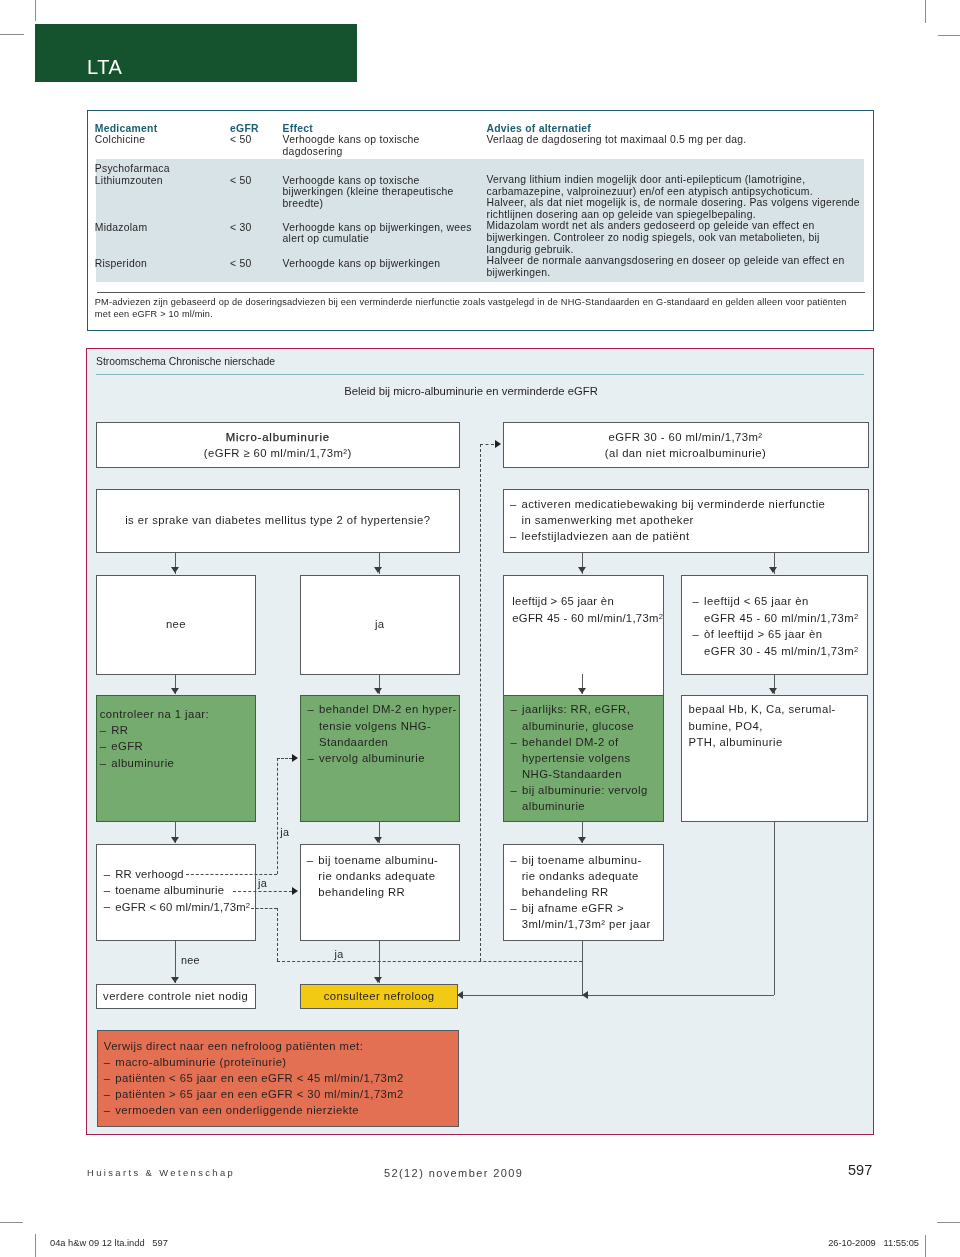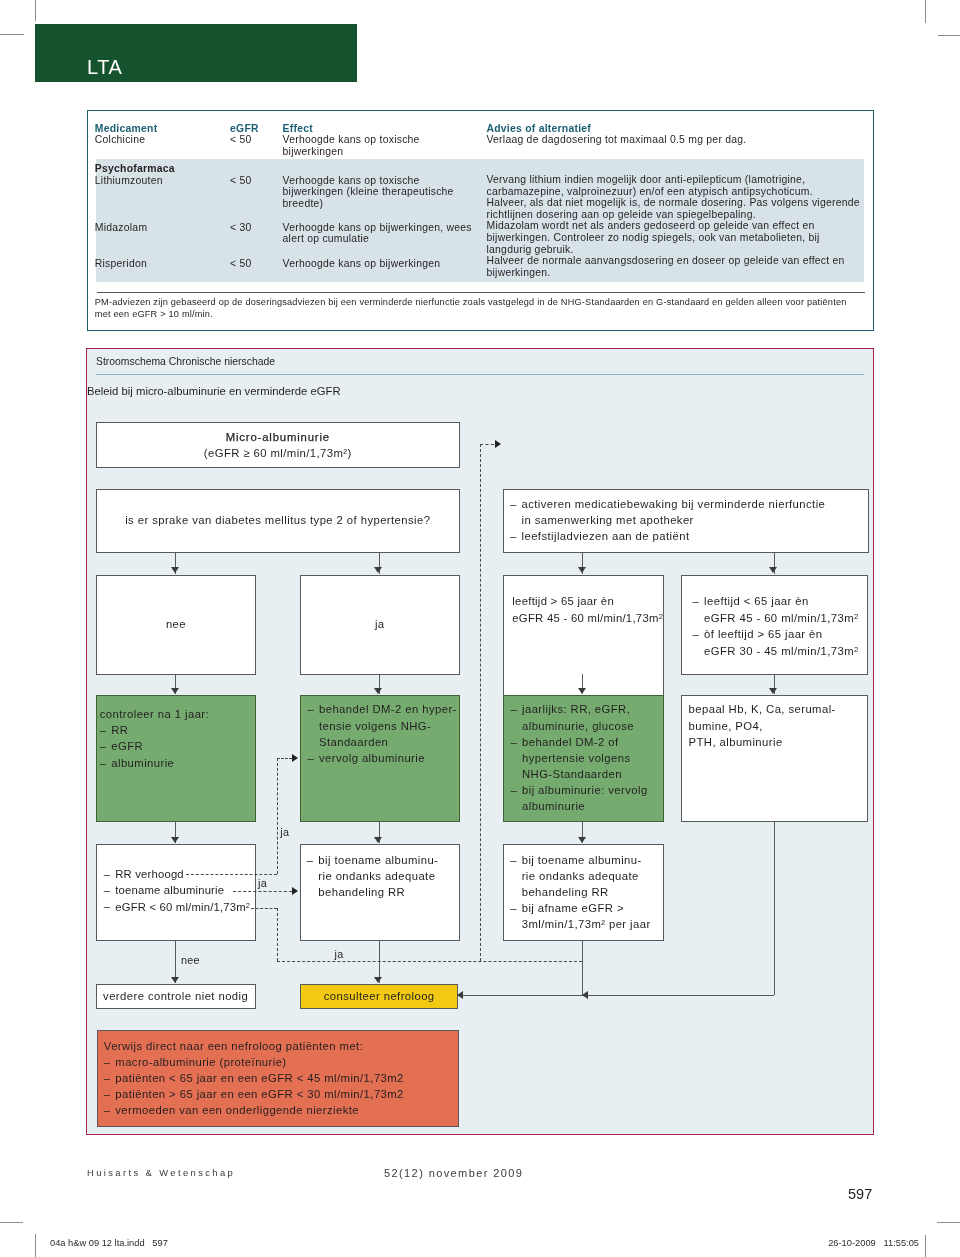--- a/index.html
+++ b/index.html
@@ -24,31 +24,31 @@
           background:#d8e3e8; }
   #rule { position:absolute; left:9.4px; top:181.5px; width:768.3px; height:0.9px;
           background:#58595b; }
   #grid { position:absolute; left:7.3px; top:0; width:770px; }
   .cellcol { position:absolute; font-size:10.4px; line-height:11.55px; letter-spacing:0.25px; white-space:nowrap; }
   .c1 { left:0px;   width:134px; }
   .c2 { left:135.3px; width:50px; }
   .c3 { left:187.8px; width:205px; }
   .c4 { left:391.7px; width:382px; }
   .hdr { color:#1c5f74; font-weight:bold; }
-  .grp { font-weight:bold; }
+  .grp { font-weight:normal; }
   #footnote { position:absolute; left:7.3px; top:186.5px; width:790px;
               font-size:9.2px; line-height:11.7px; white-space:nowrap; letter-spacing:0.2px; }
 
   
   #chart { position:absolute; left:86px; top:348px; width:788px; height:787px;
            border:1.4px solid #a81f50; background:#e8eff2; }
   #chart-title { position:absolute; left:9px; top:6.5px; font-size:10.4px; }
   #chart-hr { position:absolute; left:9px; top:24.5px; width:768px; height:1.2px;
               background:#8ab8c0; }
-  #chart-sub { position:absolute; left:0; top:36px; width:768px; 
+  #chart-sub { position:absolute; left:0; top:36px; width:768px; text-align:center;
                font-size:11.3px; }
 
   
   .box { position:absolute; border:1px solid #58595b; background:#ffffff;
          font-size:11.3px; line-height:16.05px; white-space:nowrap; letter-spacing:0.42px; }
   .box.green { background:#76ab70; border-color:#3f6236; }
   .box.yellow { background:#f2ca13; border-color:#58595b; }
   .box.orange { background:#e47053; border-color:#58595b; }
   .box .pad { padding:6px 8px; }
   .box sup { font-size:7.6px; vertical-align:3.2px; letter-spacing:0; }
@@ -71,21 +71,21 @@
         border-left:6.4px solid #1f1f1f; }
   .dv { position:absolute; width:0; border-left:1.1px dashed #4a4a4a; }
   .dh { position:absolute; height:0; border-top:1.1px dashed #4a4a4a; }
   .lbl { position:absolute; font-size:10.8px; letter-spacing:0.3px; }
 
   
   #f-journal { position:absolute; left:87px; top:1167px; font-size:9.4px;
                letter-spacing:2.4px; color:#3b3b3b; }
   #f-issue { position:absolute; left:384px; top:1167px; font-size:11px;
              letter-spacing:1.4px; color:#3b3b3b; }
-  #f-page { position:absolute; left:848px; top:1162px; font-size:14.5px; color:#231f20;margin-top:24px; }
+  #f-page { position:absolute; left:848px; top:1162px; font-size:14.5px; color:#231f20; }
   #pm-left { position:absolute; left:50px; top:1238px; font-size:9.3px; color:#2b2b2b; white-space:pre; }
   #pm-right { position:absolute; left:827px; top:1238px; width:92px; text-align:right; font-size:9.3px; color:#2b2b2b; white-space:pre; }
 </style>
 </head>
 <body>
 
 <div class="crop" style="left:35.3px;top:-2px;width:1px;height:23.3px;"></div>
 <div class="crop" style="left:0;top:34.4px;width:24px;height:1px;"></div>
 <div class="crop" style="left:924.6px;top:-2px;width:1px;height:24.5px;"></div>
 <div class="crop" style="left:937.5px;top:35px;width:22.5px;height:1px;"></div>
@@ -97,21 +97,21 @@
   <div id="rule"></div>
   <div id="grid">
     <div class="cellcol c1" style="top:12.00px;"><span class="hdr">Medicament</span></div>
     <div class="cellcol c2" style="top:12.00px;"><span class="hdr">eGFR</span></div>
     <div class="cellcol c3" style="top:12.00px;"><span class="hdr">Effect</span></div>
     <div class="cellcol c4" style="top:12.00px;"><span class="hdr">Advies of alternatief</span></div>
     <div class="cellcol c1" style="top:23.80px;"><span>Colchicine</span></div>
     <div class="cellcol c2" style="top:23.80px;"><span>&lt; 50</span></div>
     <div class="cellcol c3" style="top:23.80px;">
         <div>Verhoogde kans op toxische</div>
-        <div>bijwerkingen</div>
+        <div>dagdosering</div>
       </div>
     <div class="cellcol c1" style="top:52.20px;"><span class="grp">Psychofarmaca</span></div>
     <div class="cellcol c1" style="top:64.00px;"><span>Lithiumzouten</span></div>
     <div class="cellcol c2" style="top:64.00px;"><span>&lt; 50</span></div>
     <div class="cellcol c3" style="top:64.00px;">
         <div>Verhoogde kans op toxische</div>
         <div>bijwerkingen (kleine therapeutische</div>
         <div>breedte)</div>
       </div>
     <div class="cellcol c1" style="top:111.20px;"><span>Midazolam</span></div>
@@ -146,20 +146,26 @@
     </div>
 </div>
 <div id="chart">
   <div id="chart-title">Stroomschema Chronische nierschade</div>
   <div id="chart-hr"></div>
   <div id="chart-sub">Beleid bij micro-albuminurie en verminderde eGFR</div>
   <div class="box  " style="left:8.6px;top:72.5px;width:364.4px;height:46.5px;">
       <div class="pad" style="padding-top:6.6px;text-align:center">
         <div class="semib">Micro-albuminurie</div>
         <div>(eGFR ≥ 60 ml/min/1,73m²)</div>
+      </div>
+    </div>
+  <div class="box  " style="left:415.5px;top:72.5px;width:366.0px;height:46.5px;">
+      <div class="pad" style="padding-top:6.6px;text-align:center">
+        <div>eGFR 30 - 60 ml/min/1,73m²</div>
+        <div>(al dan niet microalbuminurie)</div>
       </div>
     </div>
   <div class="box  " style="left:8.6px;top:139.7px;width:364.4px;height:64.3px;">
       <div class="pad" style="padding-top:22px;text-align:center">
         <div>is er sprake van diabetes mellitus type 2 of hypertensie?</div>
       </div>
     </div>
   <div class="box  " style="left:415.5px;top:139.7px;width:366.0px;height:64.3px;">
       <div class="pad dl" style="padding-top:6.1px;padding-left:6.5px">
         <div class="li">activeren medicatiebewaking bij verminderde nierfunctie</div>

